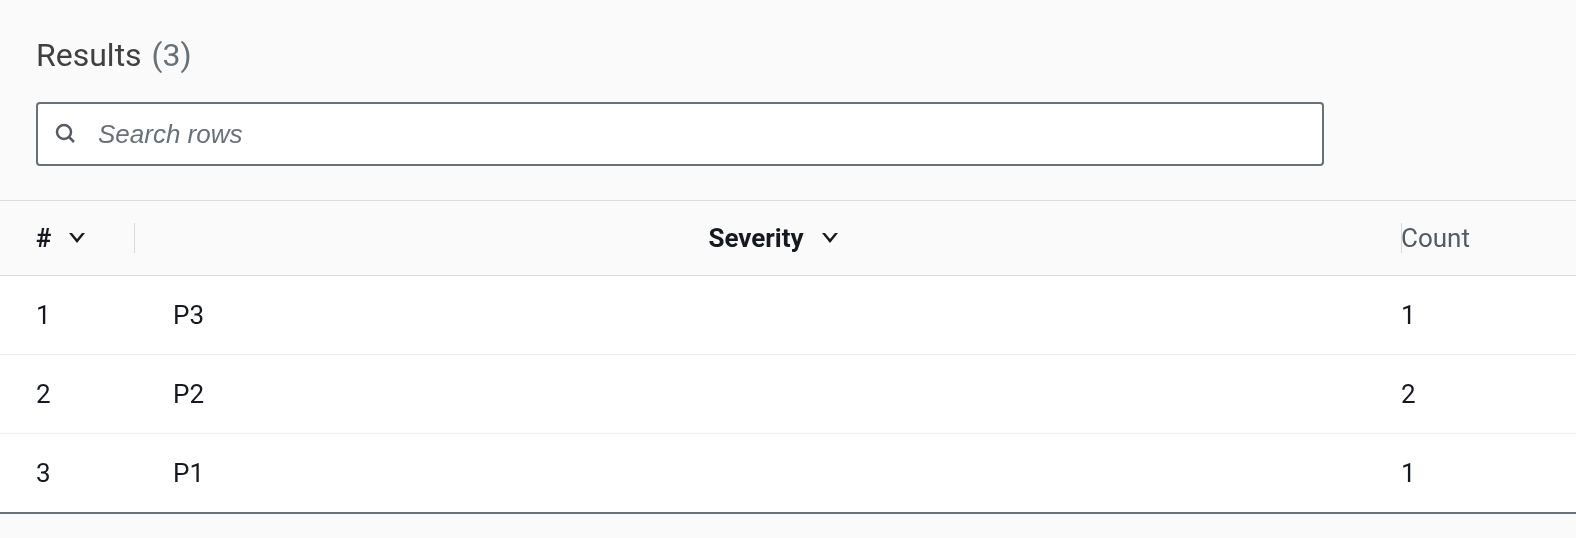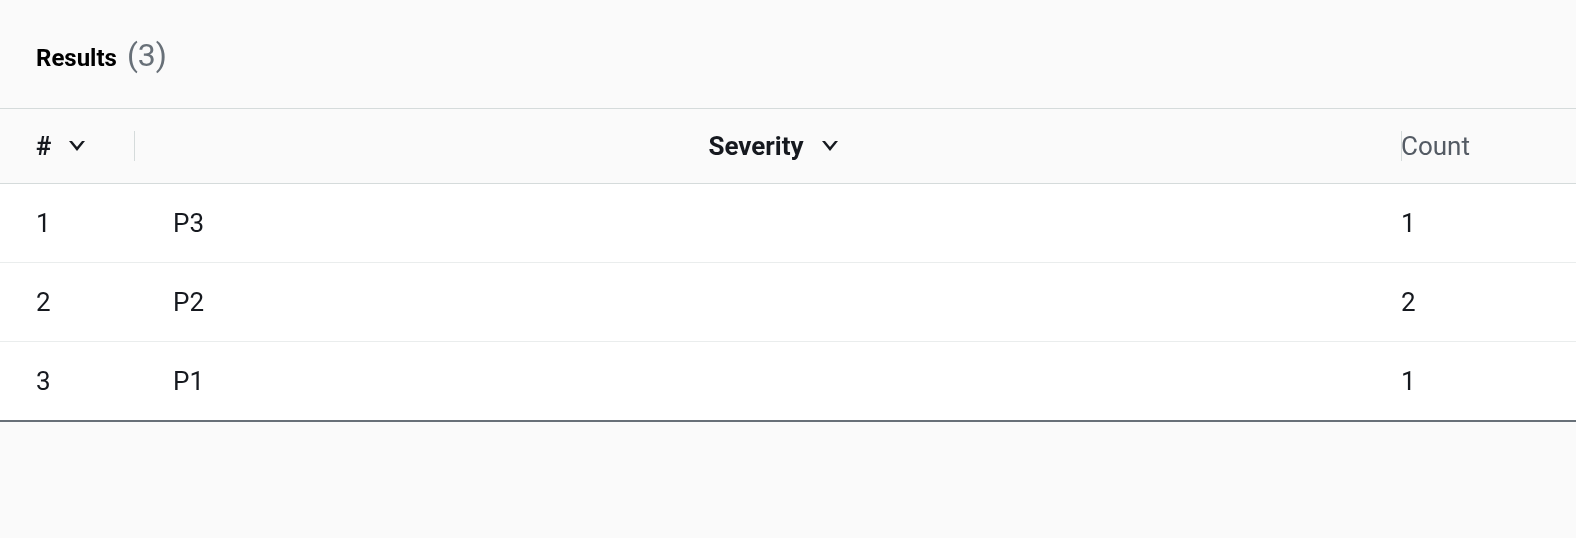--- a/index.html
+++ b/index.html
@@ -17,23 +17,23 @@
     .container {
       padding: 36px 36px 0 36px;
     }
     .header-row {
       display: flex;
       align-items: baseline;
       gap: 10px;
       margin-bottom: 28px;
     }
     .title {
-      font-size: 24px;
-      font-weight: 700;
-      color: #000000;
+      font-size: 32px;
+      font-weight: 400;
+      color: #404040;
     }
     .count {
       font-size: 32px;
       font-weight: 400;
       color: #687078;
     }
     .search-wrapper {
       position: relative;
       width: 1288px;
       margin-bottom: 0;
@@ -166,20 +166,29 @@
   </style>
 </head>
 <body>
 
 <div class="container">
   <div class="header-row">
     <span class="title">Results</span>
     <span class="count">(3)</span>
   </div>
 
+  <div class="search-wrapper">
+    <span class="search-icon">
+      <svg viewBox="0 0 24 24" fill="none" stroke="currentColor" stroke-width="2.5">
+        <circle cx="10" cy="10" r="7"></circle>
+        <line x1="20" y1="20" x2="15" y2="15"></line>
+      </svg>
+    </span>
+    <input type="text" class="search-input" placeholder="Search rows" style="">
+  </div>
 </div>
 
 <div class="table-wrapper">
   <table>
     <thead>
       <tr>
         <th class="col-index">
           <div class="th-inner">
             <span>#</span>
             <span class="caret"></span>

